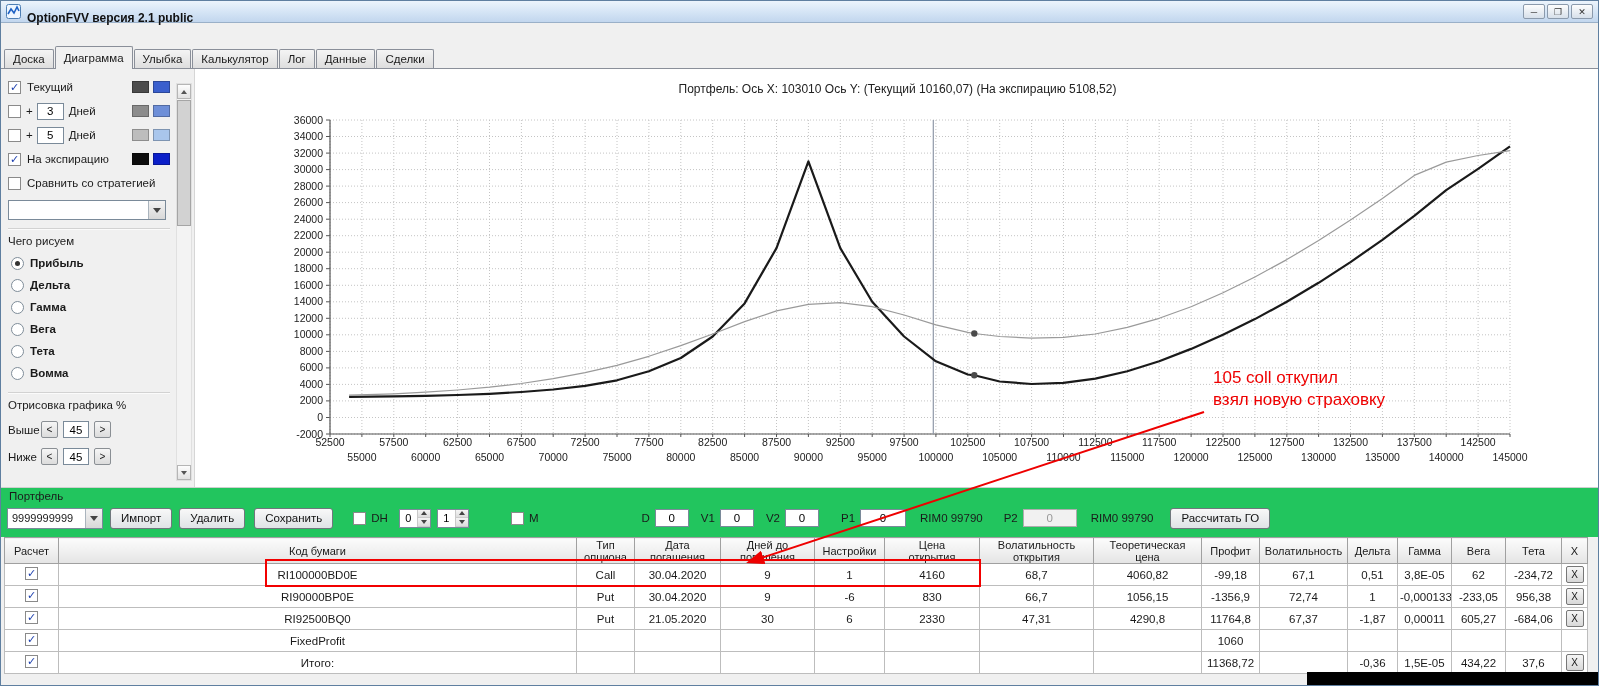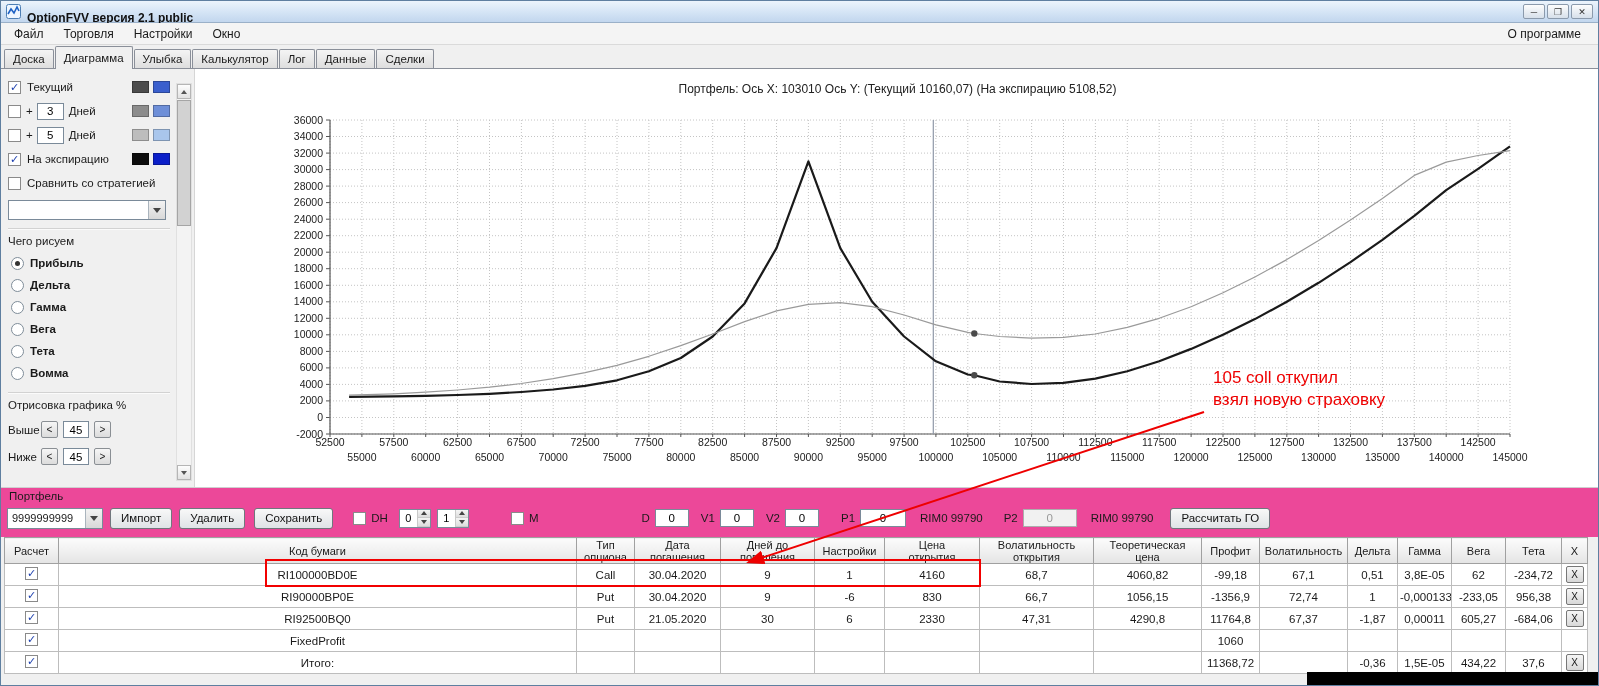--- a/index.html
+++ b/index.html
@@ -77,21 +77,21 @@
   .chart-panel { flex:1; position:relative; background:#fff; }
   .chart-title { position:absolute; top:13px; left:0; right:0; text-align:center; font-size:12px; color:#222; }
   #chart-svg { position:absolute; left:0; top:0; width:1404px; height:419px; }
   #chart-svg .grid { stroke:#c4c4c4; stroke-dasharray:1 2; stroke-width:1; }
   #chart-svg .tick { stroke:#555; }
   #chart-svg .axis { stroke:#555; stroke-width:1.2; }
   #chart-svg .ylab { font:10.5px "Liberation Sans",sans-serif; fill:#222; text-anchor:end; }
   #chart-svg .xlab { font:10.5px "Liberation Sans",sans-serif; fill:#222; text-anchor:middle; }
 
   
-  .portfolio { position:absolute; top:486px; left:0; width:1599px; height:50px; background:#ec4899; border-top:1px solid #cfcfcf; }
+  .portfolio { position:absolute; top:486px; left:0; width:1599px; height:50px; background:#22c55e; border-top:1px solid #cfcfcf; }
   .pf-label { position:absolute; top:2px; left:8px; font-size:11.5px; }
   .pf-controls { position:absolute; top:18px; left:0; right:0; height:24px; display:flex; align-items:center; padding:0 6px; font-size:11.5px; }
   .pf-controls .combo { width:96px; margin:0; height:21px; }
   .btn { height:21px; padding:0 10px; border:1px solid #70777d; border-radius:3px;
     background:linear-gradient(#f8f8f8,#dfe3e6); display:inline-flex; align-items:center; justify-content:center;
     font:11.5px "Liberation Sans",sans-serif; color:#111; }
   .spin { display:flex; height:19px; border:1px solid #7a8a99; background:#fff; margin-left:6px; }
   .spin input { width:17px; border:none; text-align:center; font:11px "Liberation Sans",sans-serif; padding:0; }
   .spin .arrows { width:13px; border-left:1px solid #c9c9c9; display:flex; flex-direction:column; }
   .spin .arrows i { flex:1; background:linear-gradient(#f5f5f5,#dddddd); border-bottom:1px solid #ccc;
@@ -137,27 +137,20 @@
       <polyline points="2,10 5,5 8,9 11,3 13,7" fill="none" stroke="#1f62c4" stroke-width="1.6"></polyline>
     </svg>
     <span class="title">OptionFVV версия 2.1 public</span>
     <span class="caps">
       <span class="cap">─</span>
       <span class="cap">❐</span>
       <span class="cap">✕</span>
     </span>
   </div>
 
-  <div class="menubar">
-    <span class="menu-item">Файл</span>
-    <span class="menu-item">Торговля</span>
-    <span class="menu-item">Настройки</span>
-    <span class="menu-item">Окно</span>
-    <span class="menu-about">О программе</span>
-  </div>
 
   <div class="tabstrip" id="tabstrip">
       <span class="tab">Доска</span>
       <span class="tab active">Диаграмма</span>
       <span class="tab">Улыбка</span>
       <span class="tab">Калькулятор</span>
       <span class="tab">Лог</span>
       <span class="tab">Данные</span>
       <span class="tab">Сделки</span>
     </div>

